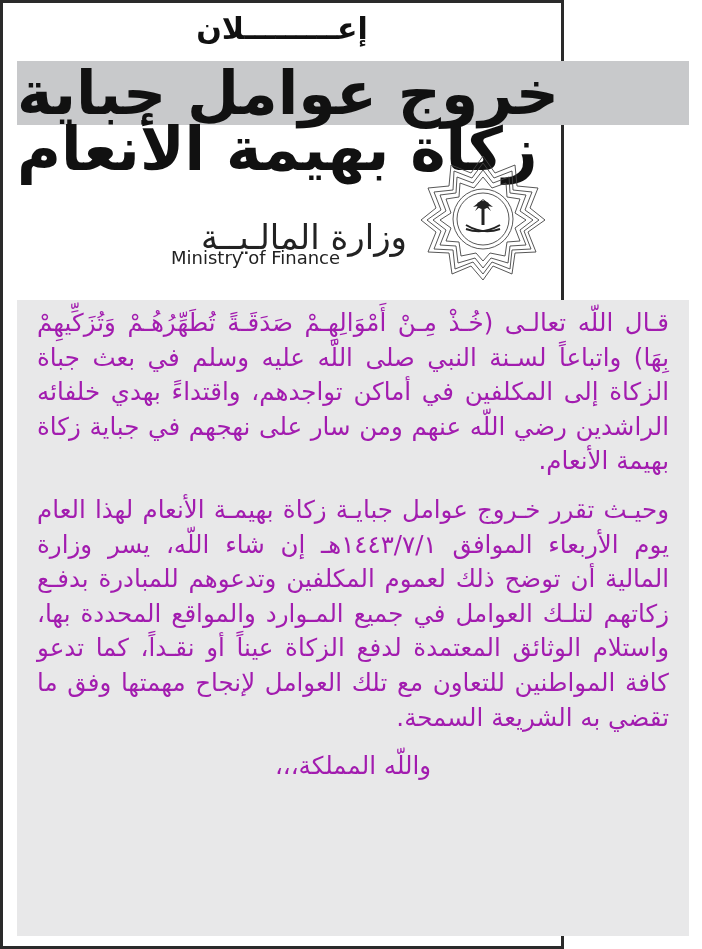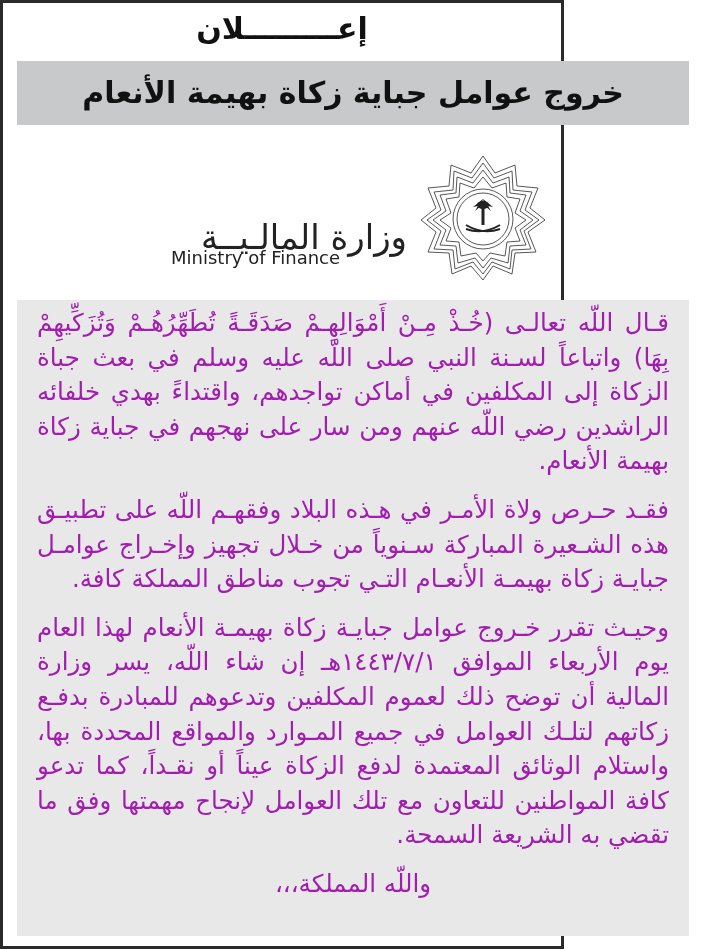--- a/index.html
+++ b/index.html
@@ -11,23 +11,23 @@
   .kicker {
     position: absolute; left: 0; right: 0; top: 8px; text-align: center;
     font-family: "DejaVu Sans", sans-serif; font-weight: bold; font-size: 30px;
     color: #111; direction: rtl; letter-spacing: 0;
   }
   .headline-band {
     position: absolute; left: 14px; top: 58px; width: 672px; height: 64px;
     background: #c8c9cb;
   }
   .headline {
-    position: absolute; left: 0; right: 0; top: 4px; text-align: center;
+    position: absolute; left: 0; right: 0; top: 4px; text-align: left;
     direction: rtl; font-family: "DejaVu Sans", sans-serif; font-weight: bold;
-    font-size: 30px; line-height: 56px; color: #111;
+    font-size: 60px; line-height: 56px; color: #111;
   }
   .logo {
     position: absolute; left: 160px; top: 150px; width: 360px; height: 130px;
   }
   .logo-ar {
     position: absolute; right: 116px; top: 40px; width: 240px; text-align: right;
     direction: rtl; font-family: "DejaVu Sans", sans-serif; font-size: 34px;
     line-height: 40px; color: #222; margin-top: 24px;
   }
   .logo-en {
@@ -81,19 +81,18 @@
       <g fill="none" stroke="#222" stroke-width="2">
         <path d="M48,72 Q65,82 82,76"></path>
         <path d="M82,72 Q65,82 48,76"></path>
       </g>
     </svg>
   </div>
 
   <div class="body-band">
     <div class="body-text">
       <p class="para">قـال اللّه تعالـى (خُـذْ مِـنْ أَمْوَالِهِـمْ صَدَقَـةً تُطَهِّرُهُـمْ وَتُزَكِّيهِمْ بِهَا) واتباعاً لسـنة النبي صلى اللّه عليه وسلم في بعث جباة الزكاة إلى المكلفين في أماكن تواجدهم، واقتداءً بهدي خلفائه الراشدين رضي اللّه عنهم ومن سار على نهجهم في جباية زكاة بهيمة الأنعام.</p>
-      <p class="para">فقـد حـرص ولاة الأمـر في هـذه البلاد وفقهـم اللّه على تطبيـق هذه الشـعيرة المباركة سـنوياً من خـلال تجهيز وإخـراج عوامـل جبايـة زكاة بهيمـة الأنعـام التـي تجوب مناطق المملكة كافة.</p>
       <p class="para">وحيـث تقرر خـروج عوامل جبايـة زكاة بهيمـة الأنعام لهذا العام يوم الأربعاء الموافق ١٤٤٣/٧/١هـ إن شاء اللّه، يسر وزارة المالية أن توضح ذلك لعموم المكلفين وتدعوهم للمبادرة بدفـع زكاتهم لتلـك العوامل في جميع المـوارد والمواقع المحددة بها، واستلام الوثائق المعتمدة لدفع الزكاة عيناً أو نقـداً، كما تدعو كافة المواطنين للتعاون مع تلك العوامل لإنجاح مهمتها وفق ما تقضي به الشريعة السمحة.</p>
       <p class="closing">واللّه المملكة،،،</p>
     </div>
   </div>
 
 </div>
 
 </body></html>

